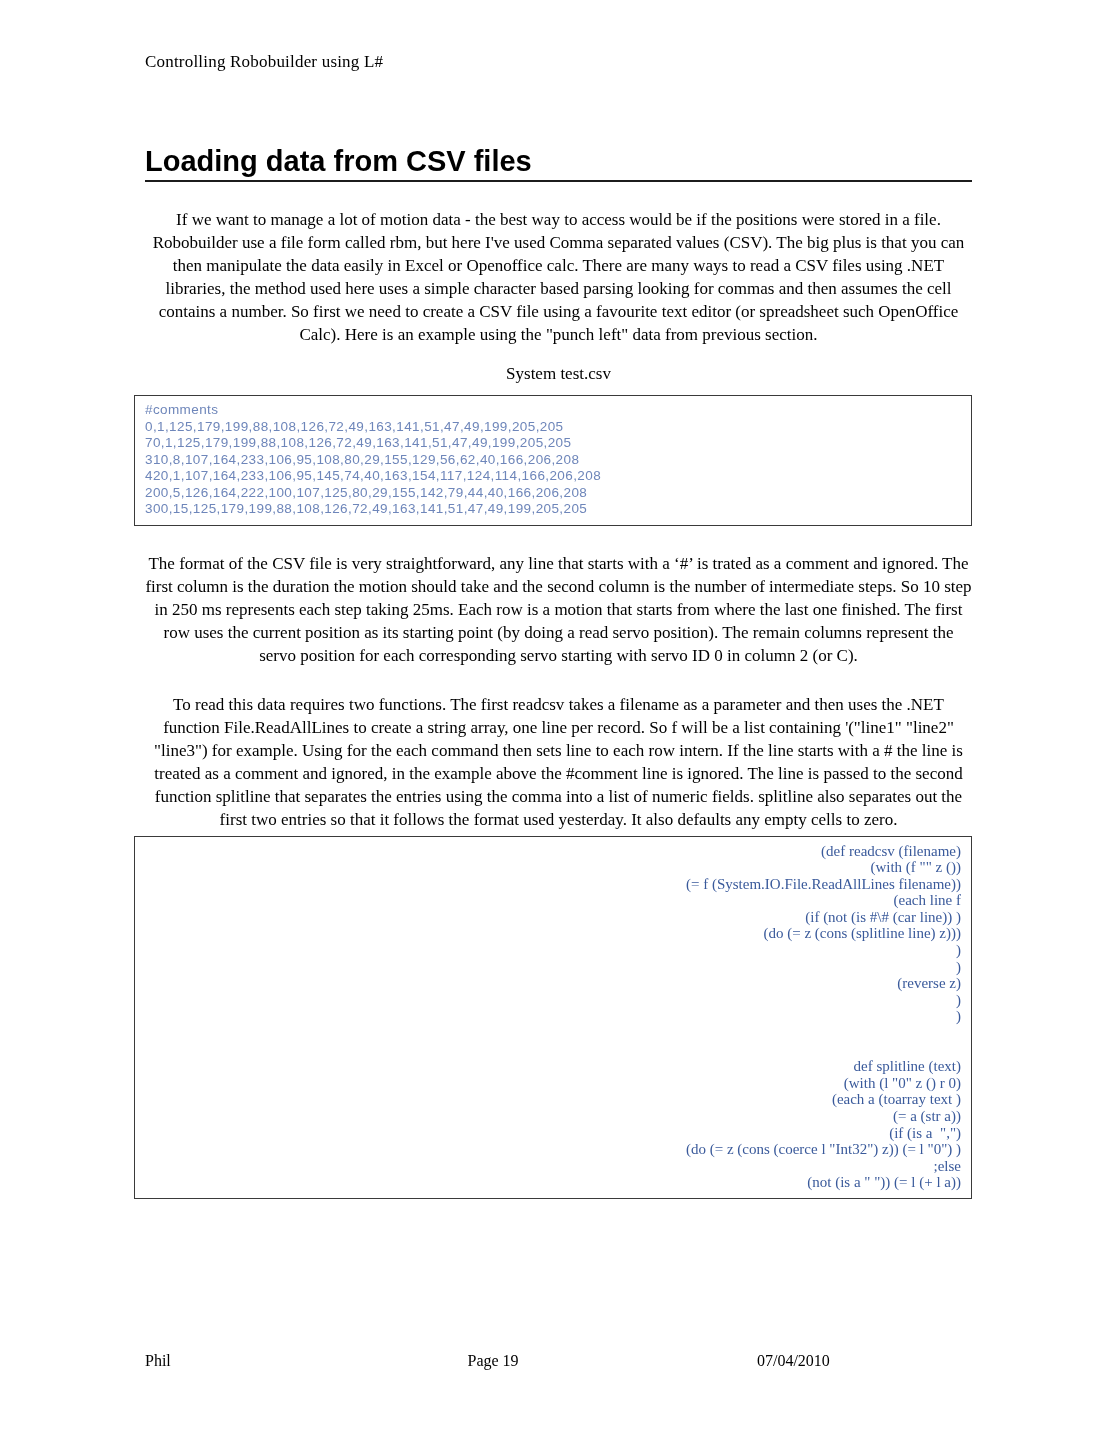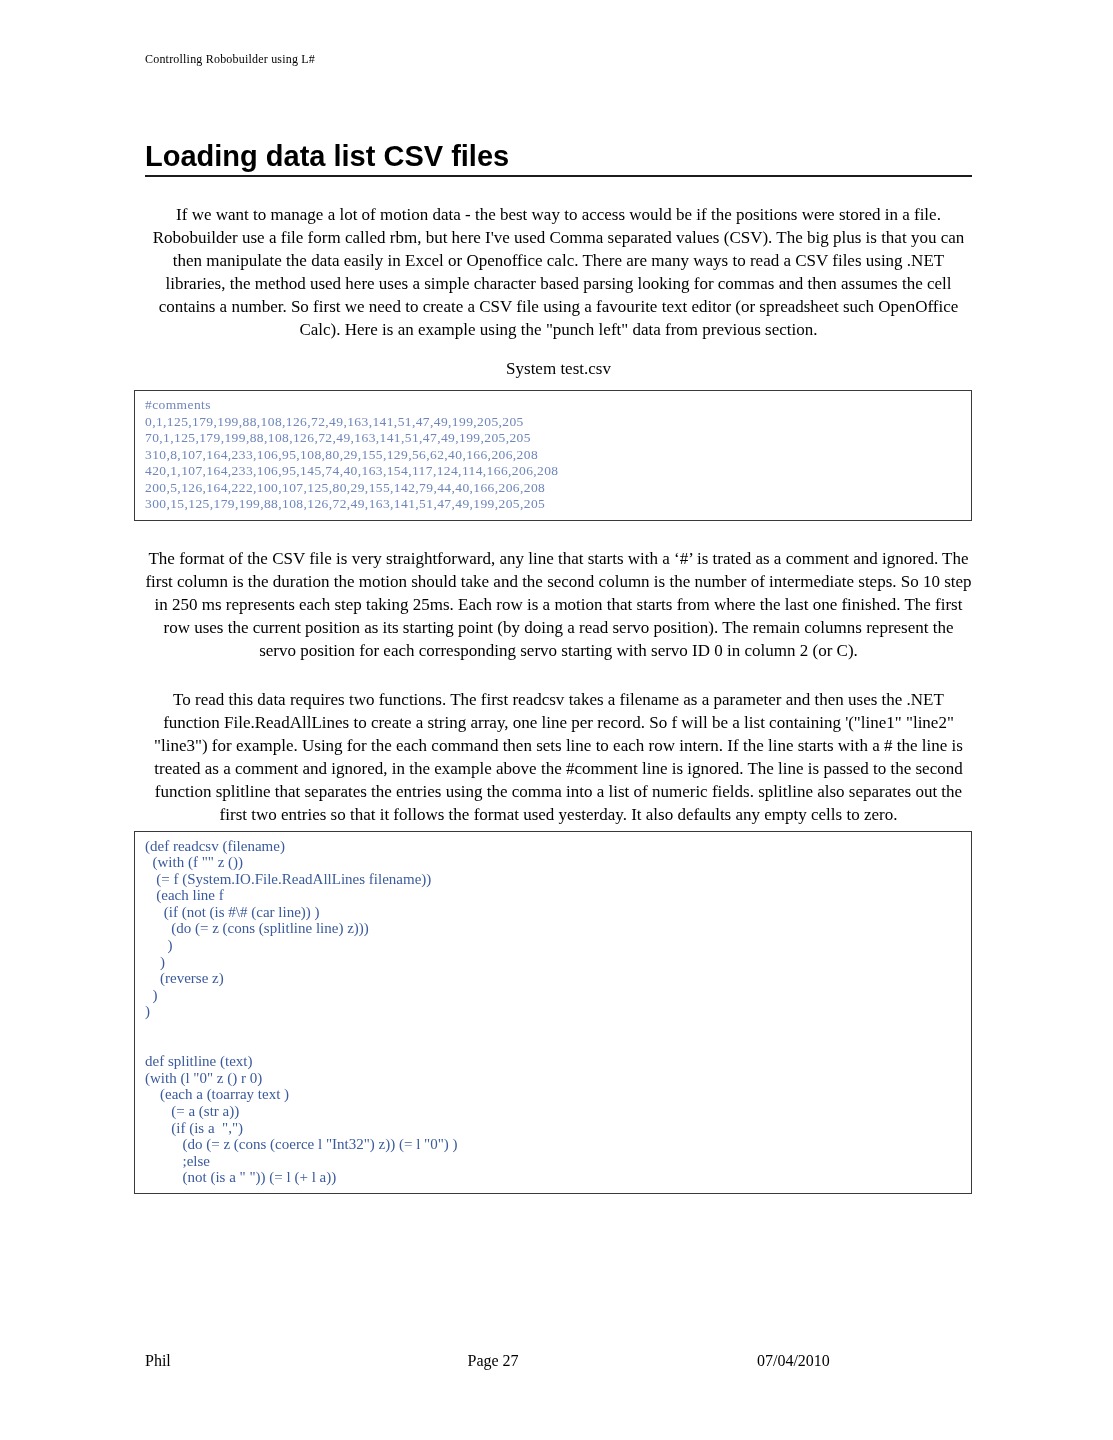--- a/index.html
+++ b/index.html
@@ -12,21 +12,21 @@
     font-family: "Liberation Serif", serif;
     color: #000000;
     overflow: hidden;
     box-sizing: border-box;
   }
   .content {
     padding: 0 141px 0 145px;
   }
   .running-header {
     margin-top: 52px;
-    font-size: 12px;
+    font-size: 17px;
     letter-spacing: 0.2px;
   }
   .doc-title {
     margin: 72px 0 0 0;
     font-family: "Liberation Sans", sans-serif;
     font-size: 29px;
     font-weight: bold;
     line-height: 34px;
   }
   .title-rule {
@@ -47,31 +47,32 @@
   }
   .code-block {
     box-sizing: border-box;
     border: 1px solid #3a3a3a;
     margin: 10px 0 0 -11px;
     padding: 6px 10px 7px 10px;
     white-space: pre;
     overflow: hidden;
   }
   .code-csv {
-    font-family: Liberation Serif, serif;
+    font-family: Liberation Sans, sans-serif;
     font-size: 13.5px;
     line-height: 16.5px;
     letter-spacing: 0.4px;
   }
   .code-lisp {
     margin-top: 5px;
     font-family: "Liberation Serif", serif;
     font-size: 15px;
     line-height: 16.6px;
     min-height: 356px;
+    text-align: right;
   }
   .page-footer {
     position: absolute;
     left: 145px;
     right: 141px;
     top: 1352px;
     height: 24px;
     font-size: 16px;
   }
   .page-footer .f-left   { position: absolute; left: 0; }
@@ -79,21 +80,21 @@
   .page-footer .f-right  { position: absolute; left: 74%; }
 </style>
 </head>
 <body>
 
 <div class="page">
   <div class="content">
 
     <div class="running-header">Controlling Robobuilder using L#</div>
 
-    <h1 class="doc-title">Loading data list CSV files</h1>
+    <h1 class="doc-title">Loading data from CSV files</h1>
 
     <hr class="title-rule">
 
     <p class="body-para">If we want to manage a lot of motion data - the best way to access would be if the positions were stored in a file. Robobuilder use a file form called rbm, but here I've used Comma separated values (CSV). The big plus is that you can then manipulate the data easily in Excel or Openoffice calc. There are many ways to read a CSV files using .NET libraries, the method used here uses a simple character based parsing looking for commas and then assumes the cell contains a number. So first we need to create a CSV file using a favourite text editor (or spreadsheet such OpenOffice Calc). Here is an example using the "punch left" data from previous section.</p>
 
     <p class="body-para example-label">System test.csv</p>
 
     <div class="code-block code-csv" style="color: rgb(110, 134, 186);">#comments
 0,1,125,179,199,88,108,126,72,49,163,141,51,47,49,199,205,205
 70,1,125,179,199,88,108,126,72,49,163,141,51,47,49,199,205,205
@@ -125,16 +126,16 @@
        (= a (str a))
        (if (is a  ",")
           (do (= z (cons (coerce l "Int32") z)) (= l "0") )
           ;else
           (not (is a " ")) (= l (+ l a))</div>
 
   </div>
 
   <div class="page-footer">
     <span class="f-left">Phil</span>
-    <span class="f-center">Page 27</span>
+    <span class="f-center">Page 19</span>
     <span class="f-right">07/04/2010</span>
   </div>
 </div>
 
 </body></html>

